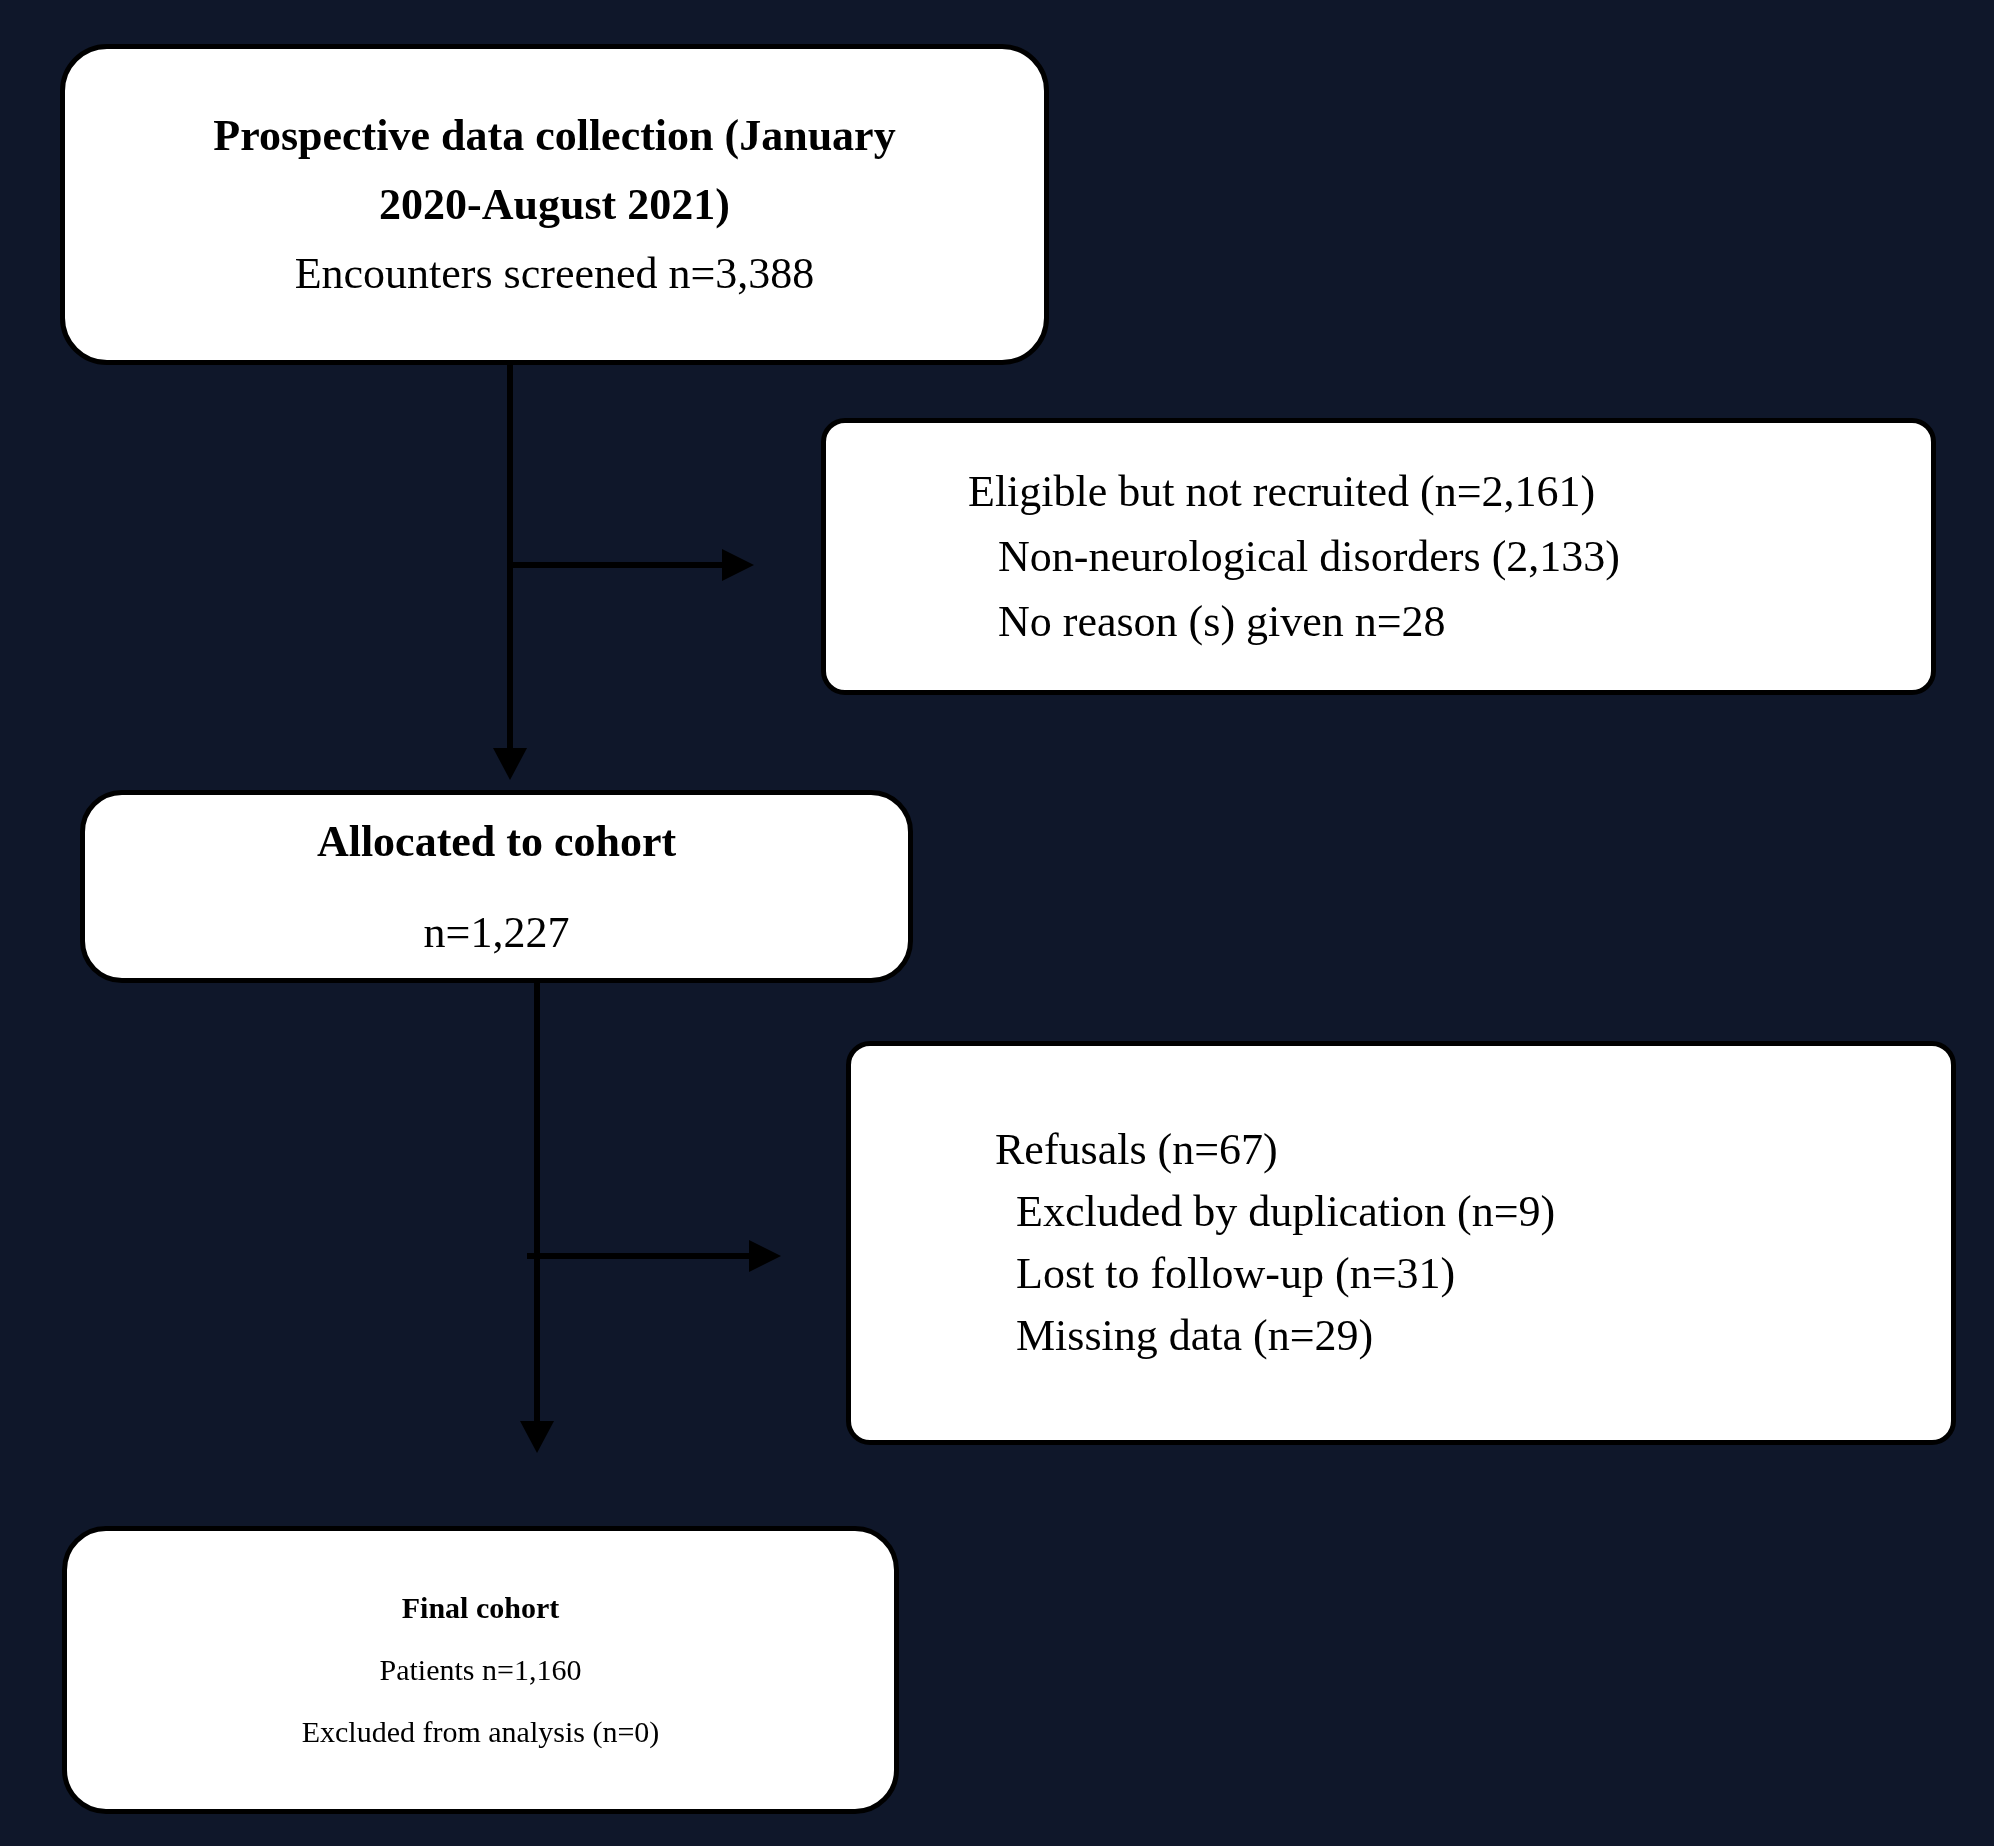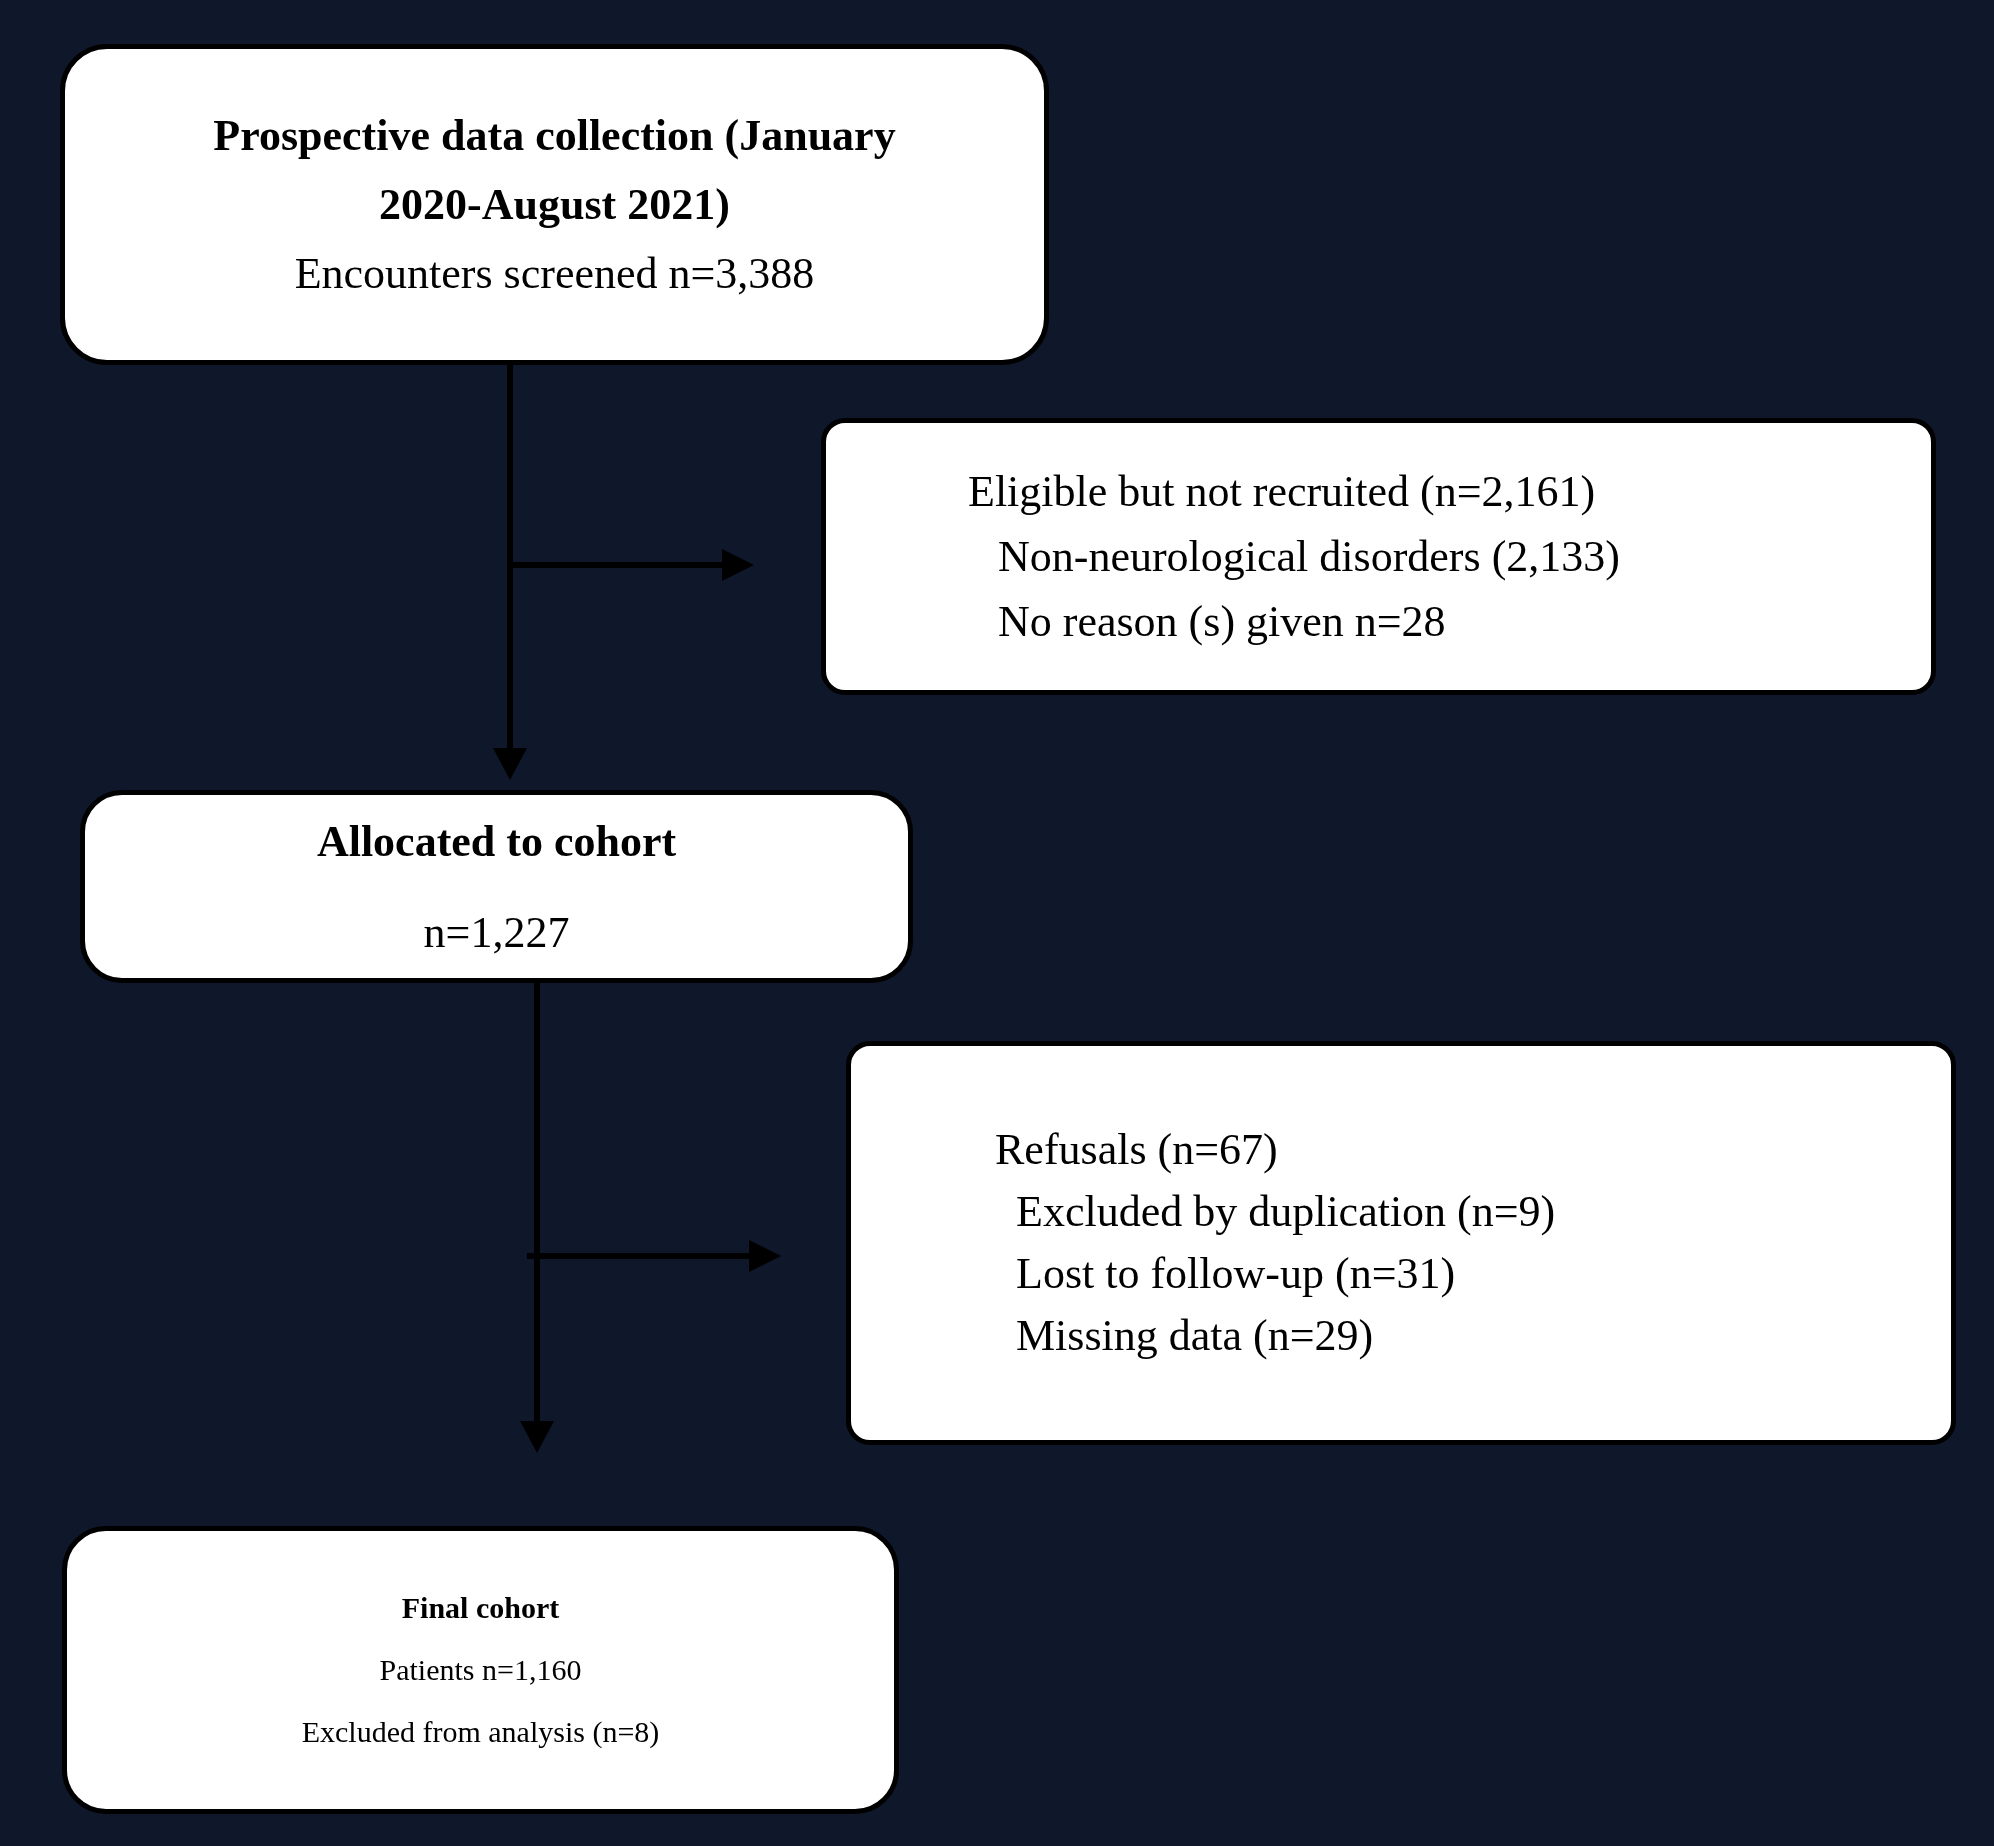--- a/index.html
+++ b/index.html
@@ -94,17 +94,17 @@
   <div class="node leftish" id="box-refusals">
     <div class="line">Refusals (n=67)</div>
     <div class="line indent">Excluded by duplication (n=9)</div>
     <div class="line indent">Lost to follow-up (n=31)</div>
     <div class="line indent">Missing data (n=29)</div>
   </div>
 
   <div class="node centered" id="box-final">
     <div class="line bold">Final cohort</div>
     <div class="line">Patients n=1,160</div>
-    <div class="line">Excluded from analysis (n=8)</div>
+    <div class="line">Excluded from analysis (n=0)</div>
   </div>
 
 </div>
 
 
 </body></html>

